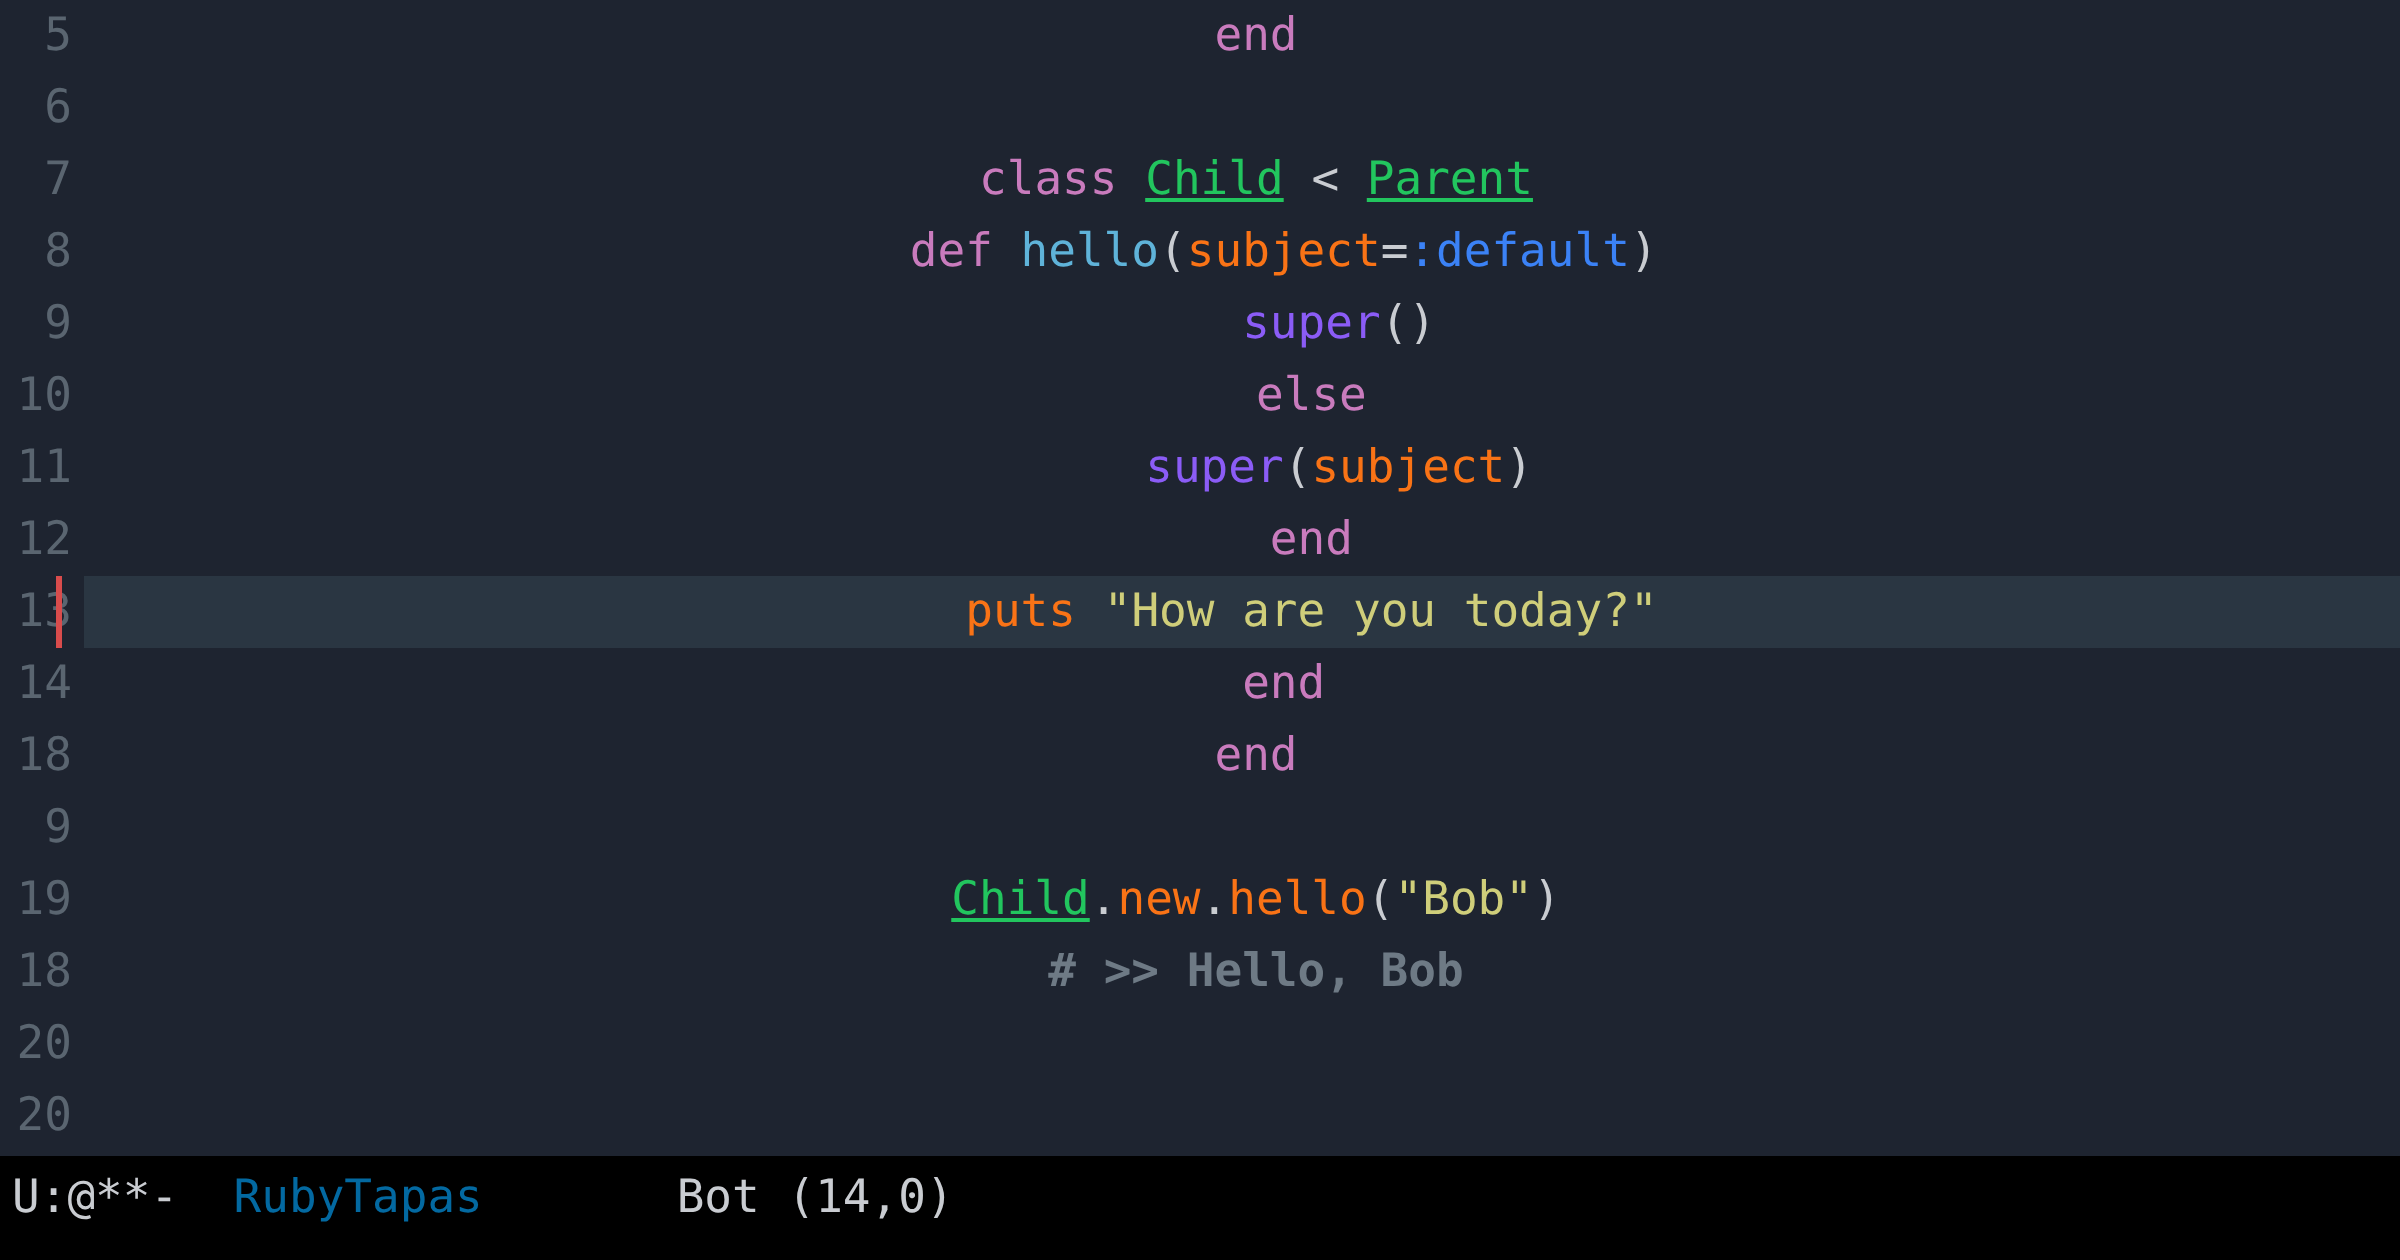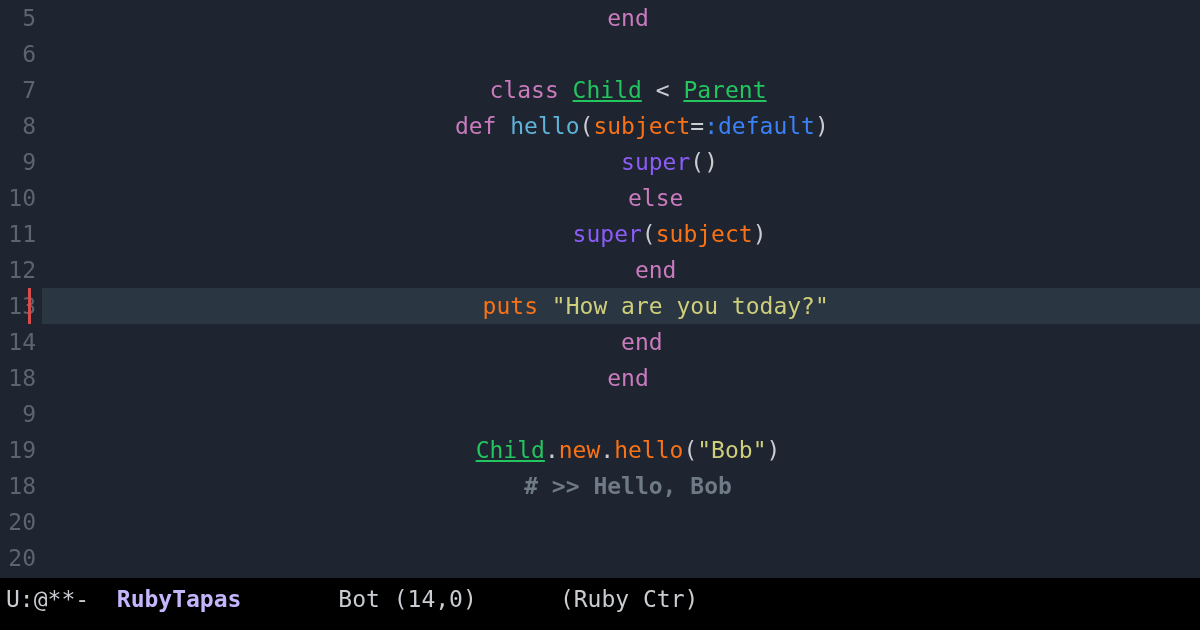--- a/index.html
+++ b/index.html
@@ -82,21 +82,21 @@
     background: #000000;
     color: #c9ccd1;
     font-family: "Menlo","Consolas","DejaVu Sans Mono",monospace;
     font-size: 23px;
     display: flex;
     align-items: flex-start;
     padding: 4px 6px 0 6px;
     gap: 0;
   }
   .statusbar .seg { white-space: pre; }
-  .statusbar .bufname { font-weight: bold; color: #c4b5fd; }
+  .statusbar .bufname { font-weight: normal; color: #0369a1; }
 </style>
 </head>
 <body>
 
 <div class="editor">
   <div class="gutter" id="gutter">
       <div class="ln">5</div>
       <div class="ln">6</div>
       <div class="ln">7</div>
       <div class="ln">8</div>
@@ -128,14 +128,13 @@
       <div class="row"></div>
       <div class="row"><span class="tok-class">Child</span><span class="tok-punct">.</span><span class="tok-ident">new</span><span class="tok-punct">.</span><span class="tok-ident">hello</span><span class="tok-punct">(</span><span class="tok-str">"Bob"</span><span class="tok-punct">)</span></div>
       <div class="row"><span class="tok-comment"># &gt;&gt; Hello, Bob</span></div>
     </div>
 </div>
 
 <div class="statusbar">
   <span class="seg">U:@**-  </span>
   <span class="seg bufname">RubyTapas</span>
   <span class="seg">       Bot (14,0)</span>
-  <span class="seg">      (Ruby Ctr)</span>
 </div>
 
 </body></html>

